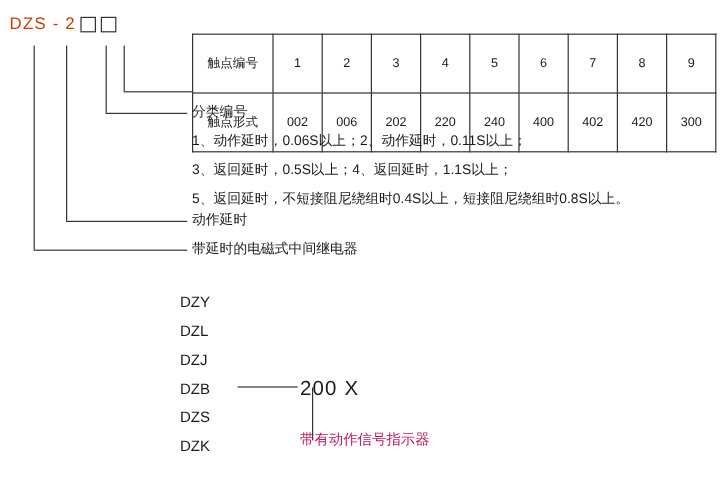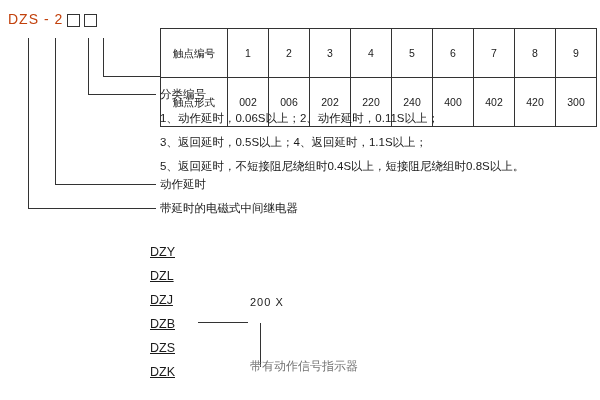--- a/index.html
+++ b/index.html
@@ -72,46 +72,45 @@
     line-height: 16px;
   }
 
   
   #family-list {
     left: 150px;
     top: 240px;
     font-size: 12.5px;
     color: #1a1a1a;
     line-height: 24px;
-    text-decoration: underline;
   }
   #family-list .fam-row { height: 24px; }
 
   #family-connector-line {
     left: 198px;
     top: 322px;
     width: 50px;
   }
   #family-200x {
     left: 250px;
-    top: 296px;
-    font-size: 11px;
+    top: 314px;
+    font-size: 17px;
     color: #1a1a1a;
     letter-spacing: 1px;
   }
   #family-vline {
     left: 260px;
     top: 323px;
     height: 44px;
   }
   #family-note {
     left: 250px;
     top: 358px;
     font-size: 12px;
-    color: #737373;
+    color: #be185d;
     white-space: nowrap;
   }
 </style>
 </head>
 <body>
 
 <div id="page">
 
   <div class="abs" id="model-code">
     <span>DZS - 2</span><span class="code-box"></span><span class="code-box"></span>

